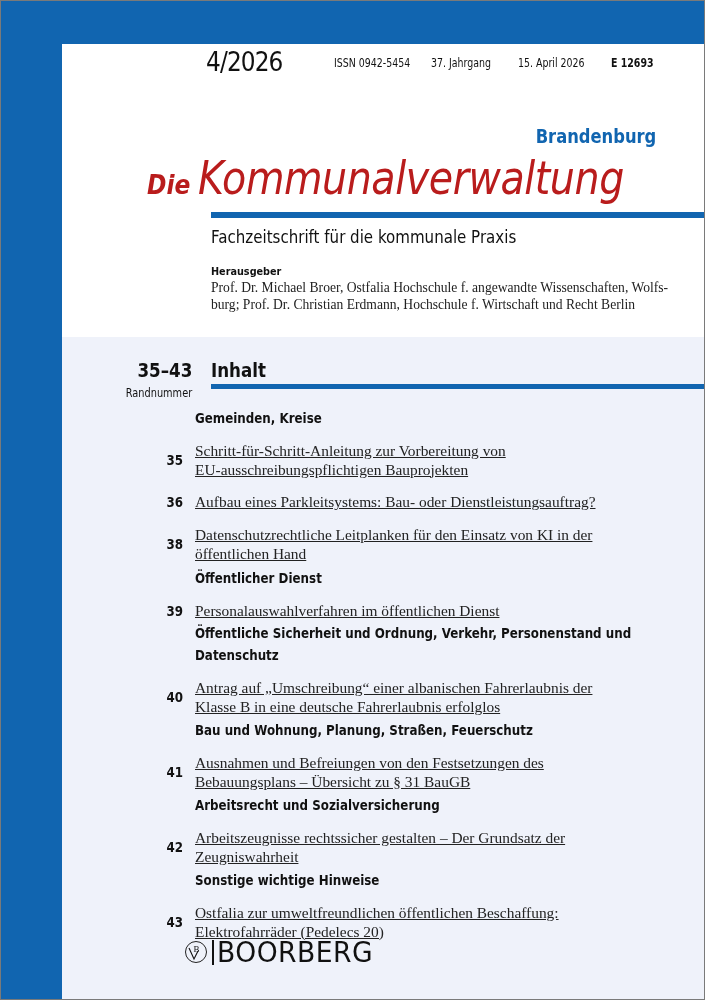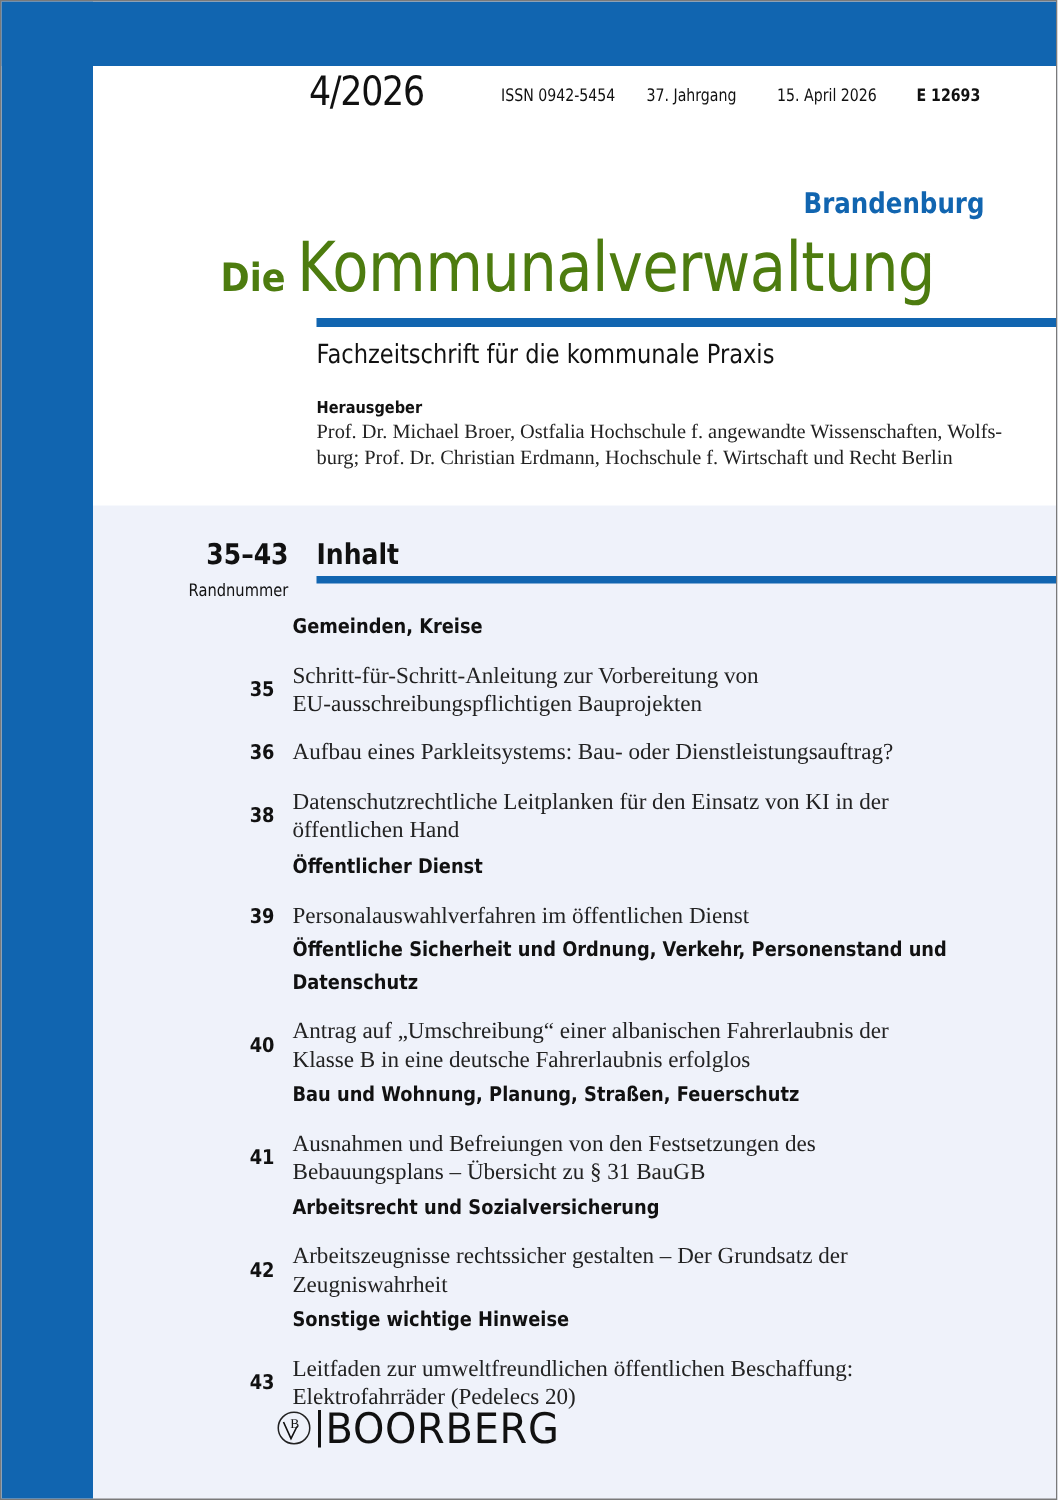--- a/index.html
+++ b/index.html
@@ -7,37 +7,37 @@
   .frame{position:absolute;left:0;top:0;width:705px;height:1000px;box-sizing:border-box;border:1px solid #7a7a7a;overflow:hidden;background:#eff2fa;}
   .blue-top{position:absolute;left:0;top:0;width:705px;height:43px;background:#1165b0;}
   .blue-left{position:absolute;left:0;top:0;width:61px;height:1000px;background:#1165b0;}
   .white-area{position:absolute;left:61px;top:43px;right:0;height:293px;background:#ffffff;}
   .sans{font-family:"DejaVu Sans","Liberation Sans",sans-serif;}
   .serif{font-family:"Liberation Serif","DejaVu Serif",serif;}
   .issue{position:absolute;left:205px;top:45px;font-size:27px;color:#111;letter-spacing:-1px;transform:scaleX(0.86);transform-origin:left top;}
   .meta{position:absolute;top:55px;font-size:11.5px;color:#111;transform:scaleX(0.82);transform-origin:left top;white-space:nowrap;}
   .meta.bold{font-weight:bold;}
   .region{position:absolute;right:48px;top:124px;font-size:19px;font-weight:bold;color:#1165b0;transform:scaleX(0.86);transform-origin:right top;}
-  .title-row{position:absolute;left:146px;top:150px;white-space:nowrap;color:#4d7c0f;}
+  .title-row{position:absolute;left:146px;top:150px;white-space:nowrap;color:#b91c1c;font-style:italic;}
   .title-die{font-size:26px;font-weight:bold;display:inline-block;transform:scaleX(0.9);transform-origin:left bottom;margin-right:-2px;vertical-align:baseline;}
   .title-main{font-size:46px;display:inline-block;transform:scaleX(0.86);transform-origin:left bottom;letter-spacing:-0.5px;vertical-align:baseline;}
   .rule{position:absolute;left:210px;right:0;height:6px;background:#1165b0;}
   .subtitle{position:absolute;left:210px;top:226px;font-size:17.5px;color:#111;white-space:nowrap;transform:scaleX(0.86);transform-origin:left top;}
   .hrsg-label{position:absolute;left:210px;top:264px;font-size:11px;font-weight:bold;color:#111;transform:scaleX(0.88);transform-origin:left top;}
   .hrsg-text{position:absolute;left:210px;top:278px;width:500px;font-size:13.6px;line-height:17px;color:#222;}
   .hrsg-text div{white-space:nowrap;}
   .range{position:absolute;right:512px;top:358px;font-size:19px;font-weight:bold;color:#111;transform:scaleX(0.88);transform-origin:right top;white-space:nowrap;}
   .range-label{position:absolute;right:512px;top:385px;font-size:11.5px;color:#111;transform:scaleX(0.85);transform-origin:right top;white-space:nowrap;}
   .inhalt{position:absolute;left:210px;top:358px;font-size:19px;font-weight:bold;color:#111;transform:scaleX(0.88);transform-origin:left top;}
   .toc{position:absolute;left:134px;top:406px;width:540px;}
   .sec{margin-left:60px;font-size:13.5px;font-weight:bold;color:#111;line-height:19px;white-space:nowrap;transform:scaleX(0.88);transform-origin:left top;margin-top:2px;}
   .item{display:flex;align-items:center;margin-top:14px;margin-bottom:3px;}
   .item .num{width:48px;text-align:right;font-size:13.5px;font-weight:bold;color:#111;line-height:19px;padding-top:0px;transform:scaleX(0.88);transform-origin:right top;}
   .item .txt{margin-left:12px;font-size:15.4px;line-height:18.5px;color:#222;}
-  .item .txt div{white-space:nowrap;}
+  .item .txt div{white-space:nowrap;text-decoration:underline;}
   .logo{position:absolute;left:184px;top:937px;display:flex;align-items:center;height:28px;}
   .logo-mark{width:22px;height:22px;border:1.2px solid #222;border-radius:50%;position:relative;box-sizing:border-box;}
   .logo-mark svg{position:absolute;left:0;top:0;}
   .logo-bar{width:1.5px;height:25px;background:#111;margin-left:5px;margin-right:3px;}
   .logo-text{font-size:28px;color:#111;letter-spacing:0.5px;transform:scaleX(0.95);transform-origin:left center;}
 </style>
 </head>
 <body>
 
 <div class="frame">
@@ -129,21 +129,21 @@
       <div class="txt serif">
         <div>Arbeitszeugnisse rechtssicher gestalten – Der Grundsatz der</div>
         <div>Zeugniswahrheit</div>
       </div>
     </div>
 
     <div class="sec sans" style="margin-top:5px;">Sonstige wichtige Hinweise</div>
     <div class="item">
       <div class="num sans">43</div>
       <div class="txt serif">
-        <div>Leitfaden zur umweltfreundlichen öffentlichen Beschaffung:</div>
+        <div>Ostfalia zur umweltfreundlichen öffentlichen Beschaffung:</div>
         <div>Elektrofahrräder (Pedelecs 20)</div>
       </div>
     </div>
   </div>
 
   <div class="logo">
     <div class="logo-mark">
       <svg width="20" height="20" viewBox="0 0 20 20">
         <text x="7.5" y="10" font-family="Liberation Serif, serif" font-size="9" fill="#111">B</text>
         <polyline points="3,6 8,17 12,9" fill="none" stroke="#111" stroke-width="1.1"></polyline>

